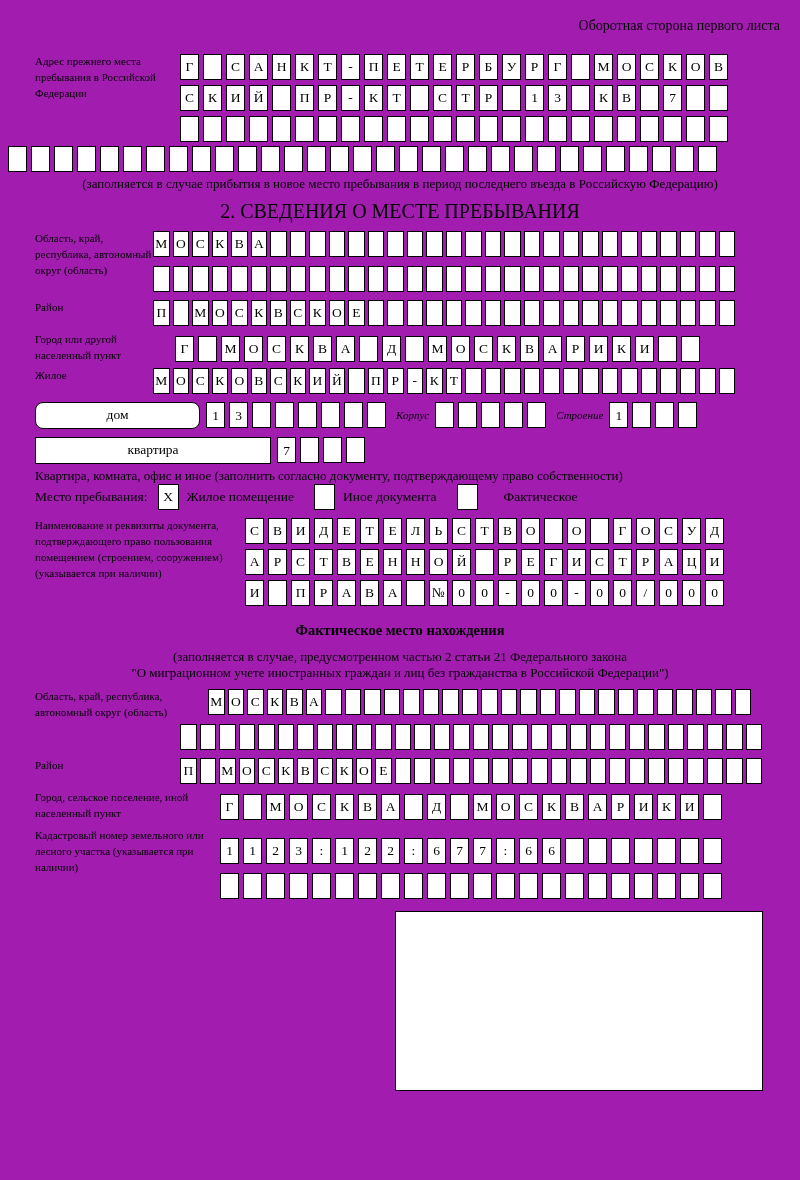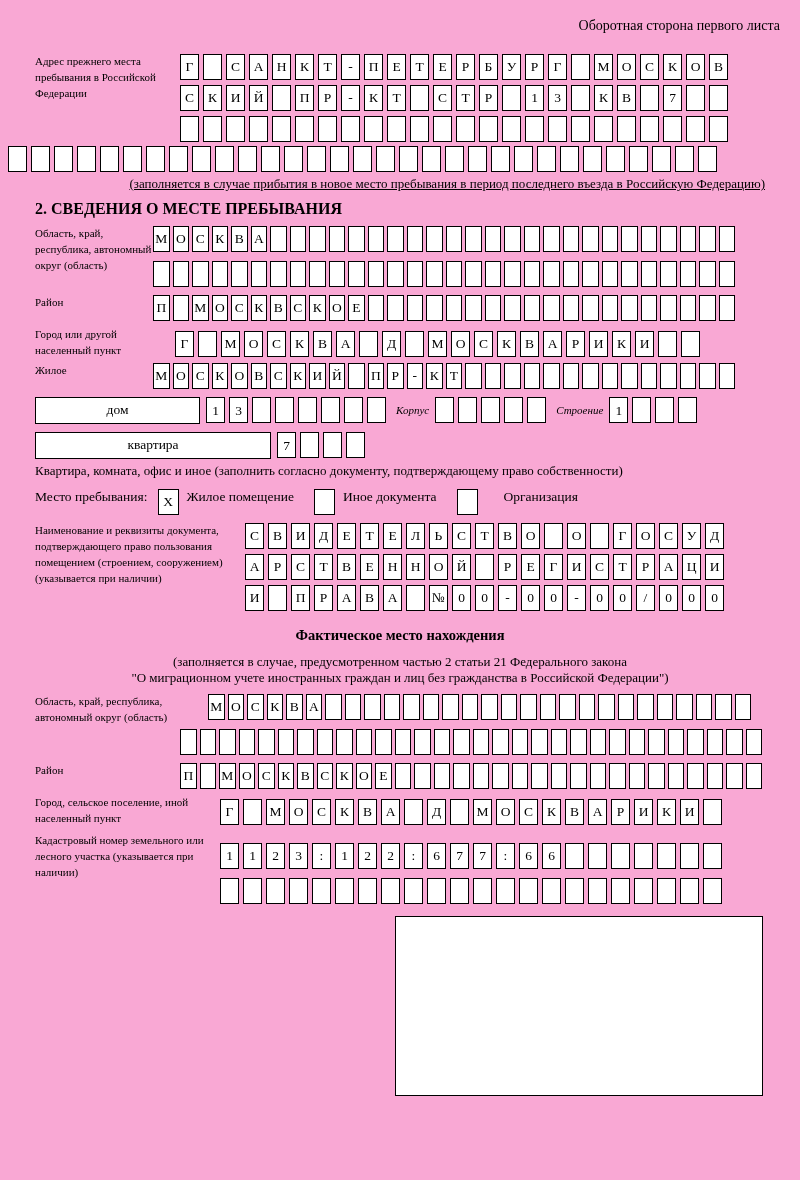--- a/index.html
+++ b/index.html
@@ -4,21 +4,21 @@
 <style>
   html,body{margin:0;padding:0;background:#fff;}
   .page{
     position:relative;
     width:800px;height:1180px;
     box-sizing:border-box;
     padding:18px 0 0 35px;
     font-family:"Liberation Serif","DejaVu Serif",serif;
     color:#000;
     overflow:hidden;
-    background:#f9a8d4;
+    background:#a21caf;
   }
   .hdr{width:745px;text-align:right;font-size:14px;margin-bottom:20px;}
   .frow{display:flex;align-items:flex-start;}
   .lbl{font-size:11px;line-height:1.45;}
   .w145{width:145px;}
   .w118{width:118px;}
   .w140{width:140px;}
   .w210{width:210px;}
   .w185{width:185px;}
   .rowscol{display:flex;flex-direction:column;}
@@ -29,37 +29,37 @@
   .cbox{
     box-sizing:border-box;
     width:19px;height:26px;
     border:1.5px solid #000;
     display:inline-flex;align-items:center;justify-content:center;
     font-size:13.5px;line-height:1;background:#fff;flex:0 0 auto;
   }
   .b20 .cbox{width:16.5px;}
   .fullrow{margin-left:-27px;margin-top:4px;}
   .caption{font-size:13px;}
-  .center{width:730px;text-align:right;text-decoration:underline;}
-  .h2{width:730px;font-weight:bold;font-size:16px;margin:8px 0 8px 0;}
+  .center{width:730px;text-align:center;}
+  .h2{width:730px;text-align:center;font-weight:normal;font-size:20px;margin:8px 0 8px 0;}
   .h2f{width:730px;text-align:center;font-weight:bold;font-size:14.5px;margin:16px 0 10px 0;}
   .note{width:730px;text-align:center;font-size:13px;}
   .mt2{margin-top:2px;}.mt4{margin-top:4px;}.mt6{margin-top:6px;}.mt8{margin-top:8px;}
   .mt10{margin-top:10px;}
   .inline{display:inline-flex;vertical-align:middle;}
   .domrow{display:flex;align-items:center;margin-top:8px;}
   .widebox{
     box-sizing:border-box;border:1.5px solid #000;height:27px;
     display:inline-flex;align-items:center;justify-content:center;
     font-size:13.5px;background:#fff;flex:0 0 auto;
   }
-  .wb165{width:165px;margin-right:6px;}
+  .wb165{width:165px;margin-right:6px;border-radius:8px;}
   .wb195{width:236px;margin-right:6px;}
   .inlinelbl{font-size:11px;margin:0 6px 0 10px;white-space:nowrap;font-style:italic;}
-  .chkrow{display:flex;margin-top:10px;font-size:13.5px;}
+  .chkrow{display:flex;align-items:center;margin-top:0;font-size:13.5px;}
   .chk{width:21px;height:26px;margin:0 8px 0 10px;}
   .mr18{margin-right:10px;}
   .orglbl{margin-left:18px;}
   .stampwrap{margin-top:12px;margin-left:345px;width:420px;}
   .stampbox{box-sizing:border-box;width:368px;height:180px;border:1.5px solid #000;margin-left:15px;background:#fff;}
   .indent28{margin-left:28px;}
 </style>
 </head>
 <body>
 
@@ -402,21 +402,21 @@
   </div>
   <div class="caption mt4">Квартира, комната, офис и иное (заполнить согласно документу, подтверждающему право собственности)</div>
 
   <div class="chkrow">
     <span>Место пребывания:</span>
     <span class="cbox chk">X</span>
     <span class="mr18">Жилое помещение</span>
     <span class="cbox chk"></span>
     <span class="mr18">Иное документа</span>
     <span class="cbox chk"></span>
-    <span class="orglbl">Организация</span>
+    <span class="orglbl">Фактическое</span>
   </div>
 
   <div class="frow mt8">
     <div class="lbl w210">Наименование и реквизиты документа, подтверждающего право пользования помещением (строением, сооружением) (указывается при наличии)</div>
     <div class="rowscol g5">
       <div class="boxrow">
           <span class="cbox">С</span>
           <span class="cbox">В</span>
           <span class="cbox">И</span>
           <span class="cbox">Д</span>

